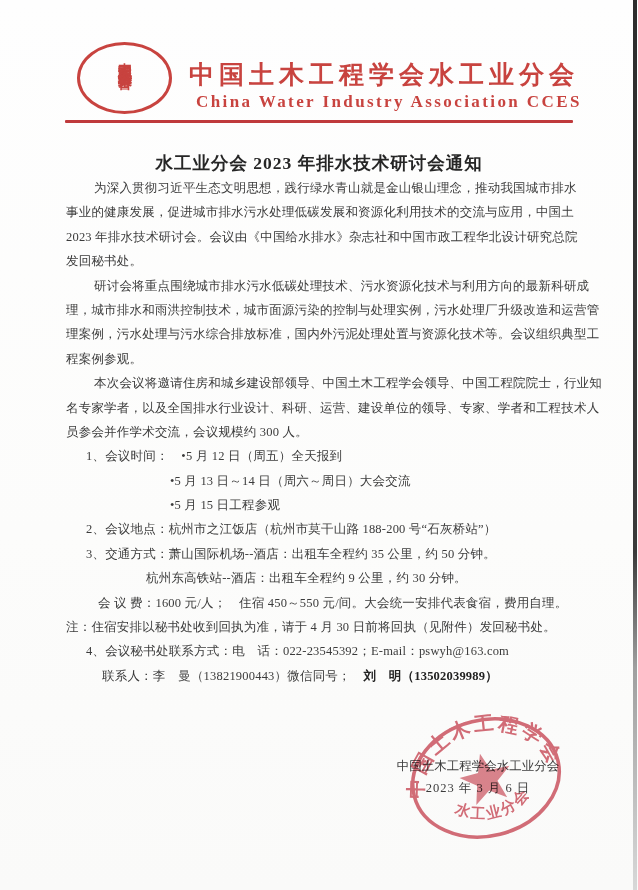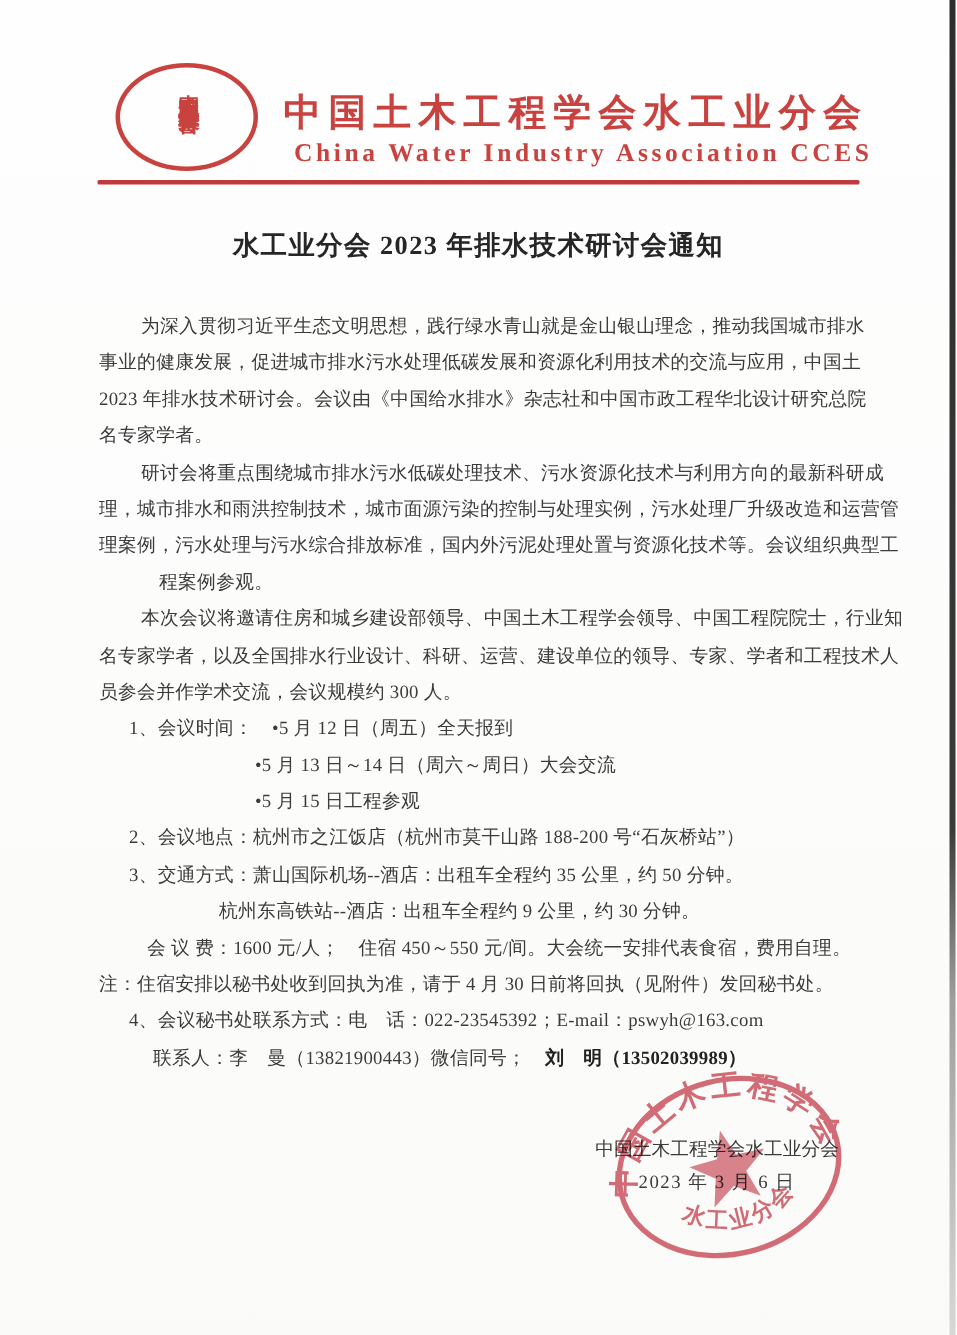--- a/index.html
+++ b/index.html
@@ -79,28 +79,28 @@
       <div class="seal-chars">中國土木工程學會水工業分會</div>
     </div>
     <div class="org-cn">中国土木工程学会水工业分会</div>
     <div class="org-en">China Water Industry Association CCES</div>
     <div class="header-rule"></div>
   </div>
 
   <div class="notice-title">水工业分会 2023 年排水技术研讨会通知</div>
 
   <div class="body-lines">
-      <div class="line" style="padding-left: 28px; margin-top: 29px;"><span>为深入贯彻习近平生态文明思想，践行绿水青山就是金山银山理念，推动我国城市排水</span></div>
+      <div class="line" style="padding-left: 28px;"><span>为深入贯彻习近平生态文明思想，践行绿水青山就是金山银山理念，推动我国城市排水</span></div>
       <div class="line" style="padding-left: 0px;"><span>事业的健康发展，促进城市排水污水处理低碳发展和资源化利用技术的交流与应用，中国土</span></div>
       <div class="line" style="padding-left: 0px;"><span>2023 年排水技术研讨会。会议由《中国给水排水》杂志社和中国市政工程华北设计研究总院</span></div>
-      <div class="line" style="padding-left: 0px;"><span>名专家学者。</span></div>
+      <div class="line" style="padding-left: 0px;"><span>发回秘书处。</span></div>
       <div class="line" style="padding-left: 28px;"><span>研讨会将重点围绕城市排水污水低碳处理技术、污水资源化技术与利用方向的最新科研成</span></div>
       <div class="line" style="padding-left: 0px;"><span>理，城市排水和雨洪控制技术，城市面源污染的控制与处理实例，污水处理厂升级改造和运营管</span></div>
       <div class="line" style="padding-left: 0px;"><span>理案例，污水处理与污水综合排放标准，国内外污泥处理处置与资源化技术等。会议组织典型工</span></div>
-      <div class="line" style="padding-left: 0px; margin-left: 40px;"><span>程案例参观。</span></div>
+      <div class="line" style="padding-left: 0px;"><span>程案例参观。</span></div>
       <div class="line" style="padding-left: 28px;"><span>本次会议将邀请住房和城乡建设部领导、中国土木工程学会领导、中国工程院院士，行业知</span></div>
       <div class="line" style="padding-left: 0px;"><span>名专家学者，以及全国排水行业设计、科研、运营、建设单位的领导、专家、学者和工程技术人</span></div>
       <div class="line" style="padding-left: 0px;"><span>员参会并作学术交流，会议规模约 300 人。</span></div>
       <div class="line" style="padding-left: 20px;"><span>1、会议时间：　•5 月 12 日（周五）全天报到</span></div>
       <div class="line" style="padding-left: 104px;"><span>•5 月 13 日～14 日（周六～周日）大会交流</span></div>
       <div class="line" style="padding-left: 104px;"><span>•5 月 15 日工程参观</span></div>
       <div class="line" style="padding-left: 20px;"><span>2、会议地点：杭州市之江饭店（杭州市莫干山路 188-200 号“石灰桥站”）</span></div>
       <div class="line" style="padding-left: 20px;"><span>3、交通方式：萧山国际机场--酒店：出租车全程约 35 公里，约 50 分钟。</span></div>
       <div class="line" style="padding-left: 80px;"><span>杭州东高铁站--酒店：出租车全程约 9 公里，约 30 分钟。</span></div>
       <div class="line" style="padding-left: 32px;"><span>会 议 费：1600 元/人；　住宿 450～550 元/间。大会统一安排代表食宿，费用自理。</span></div>

